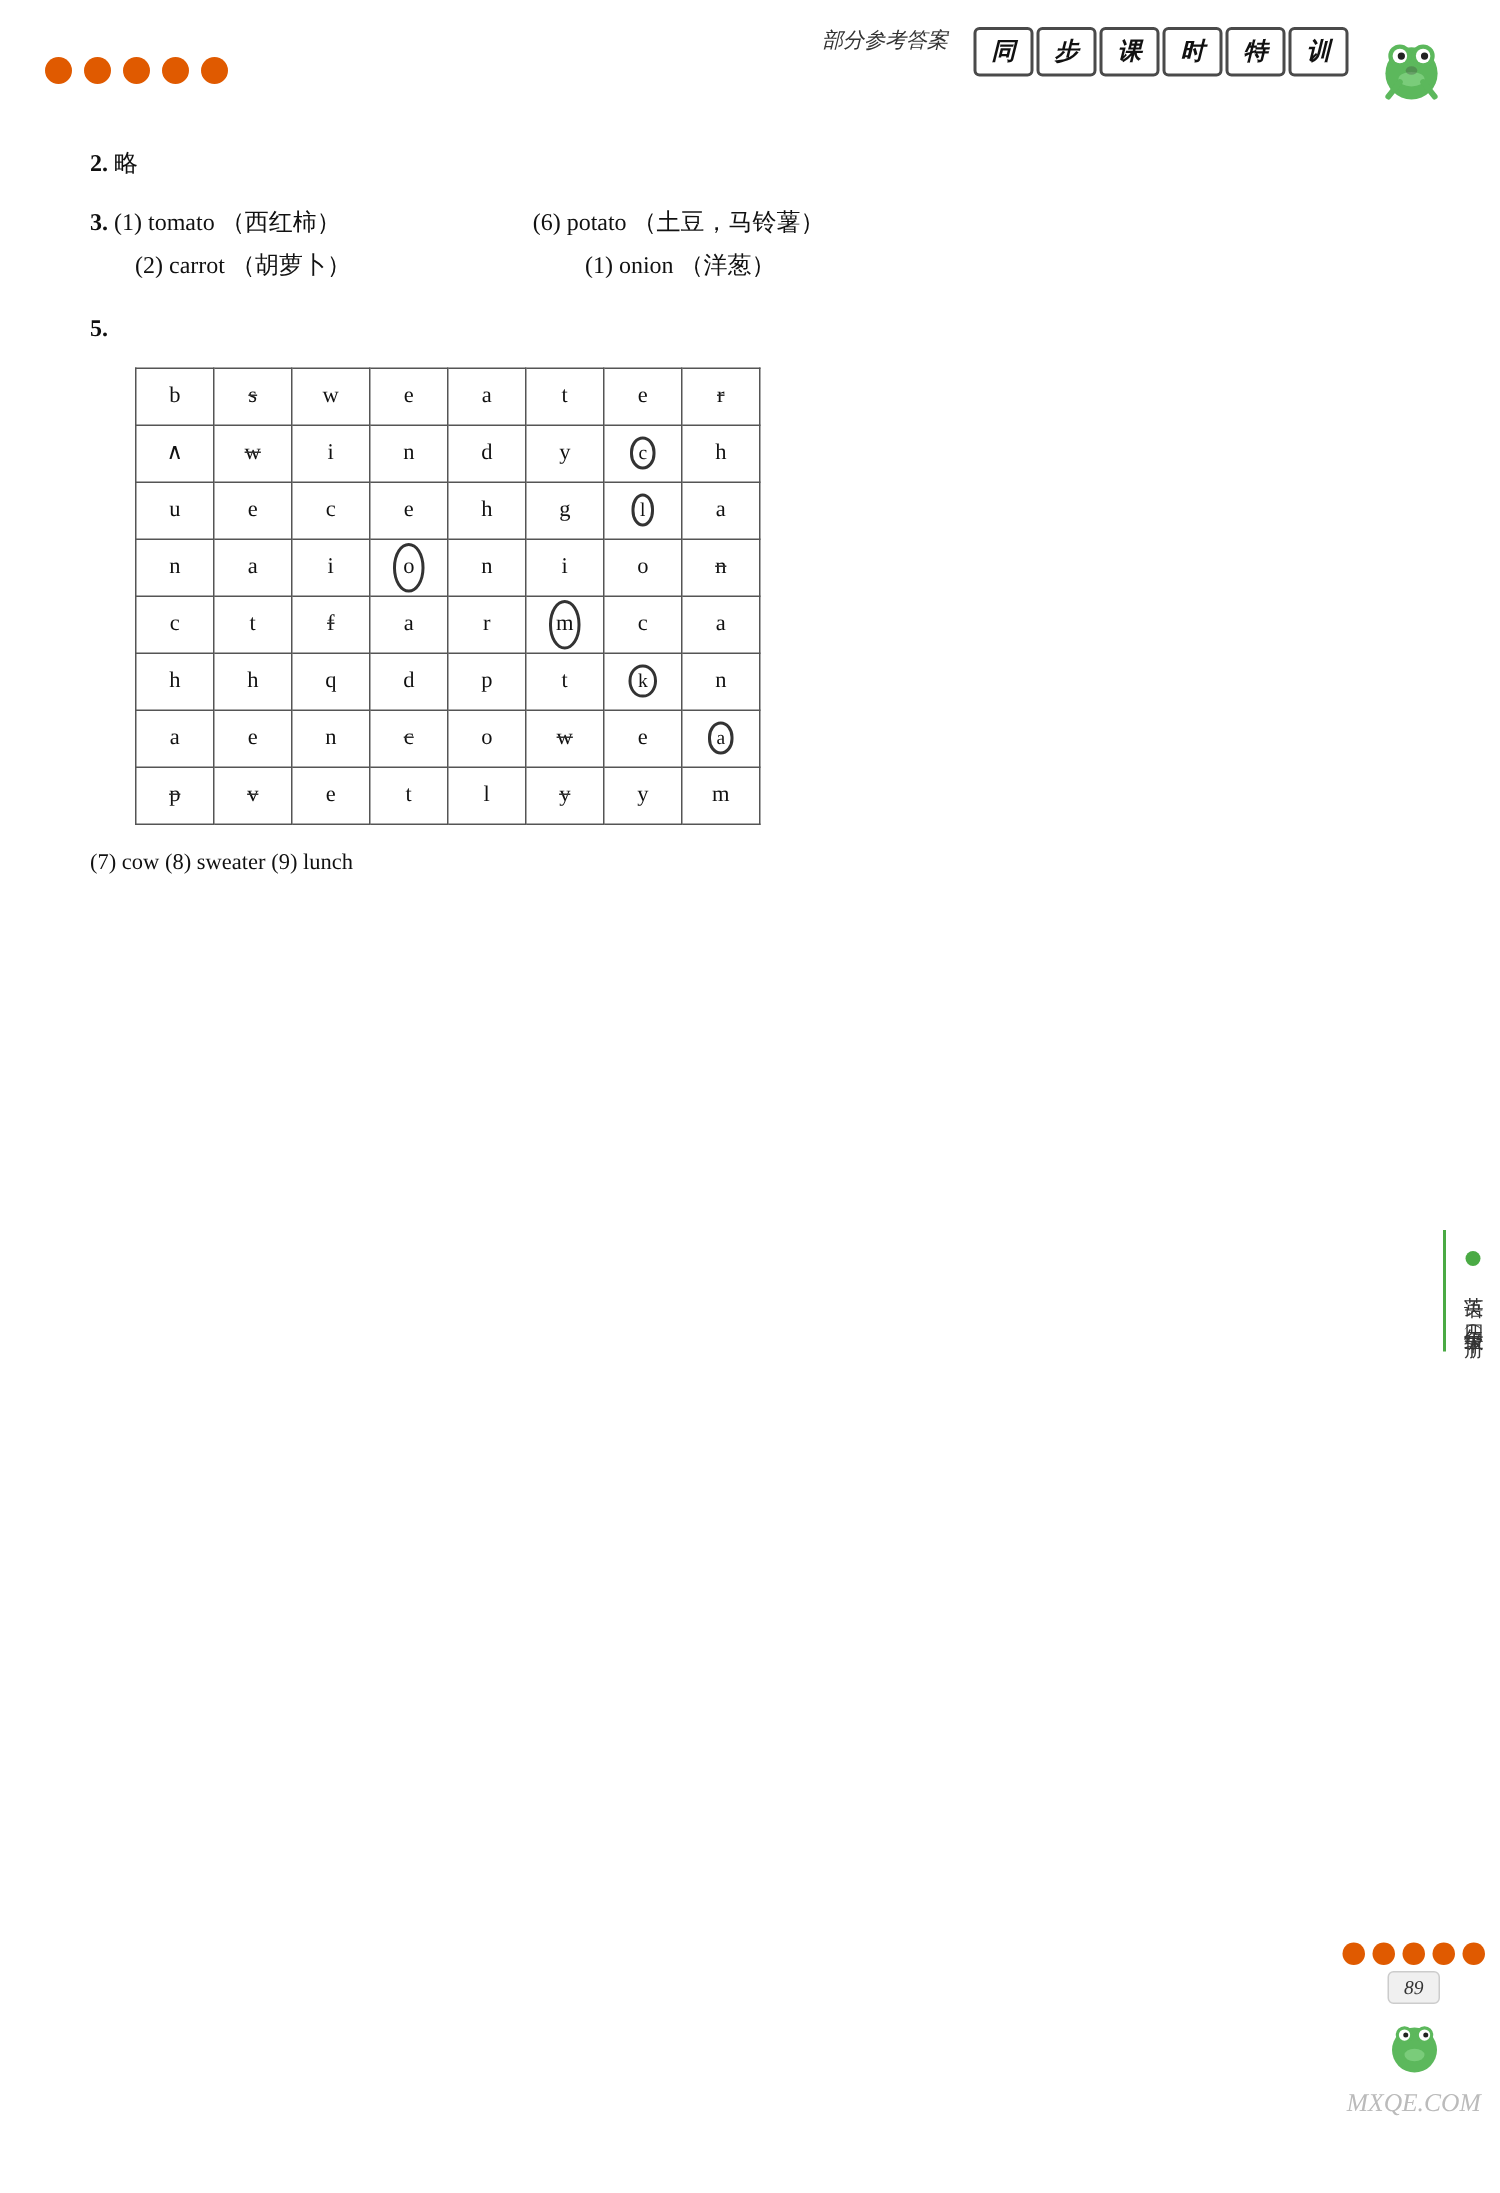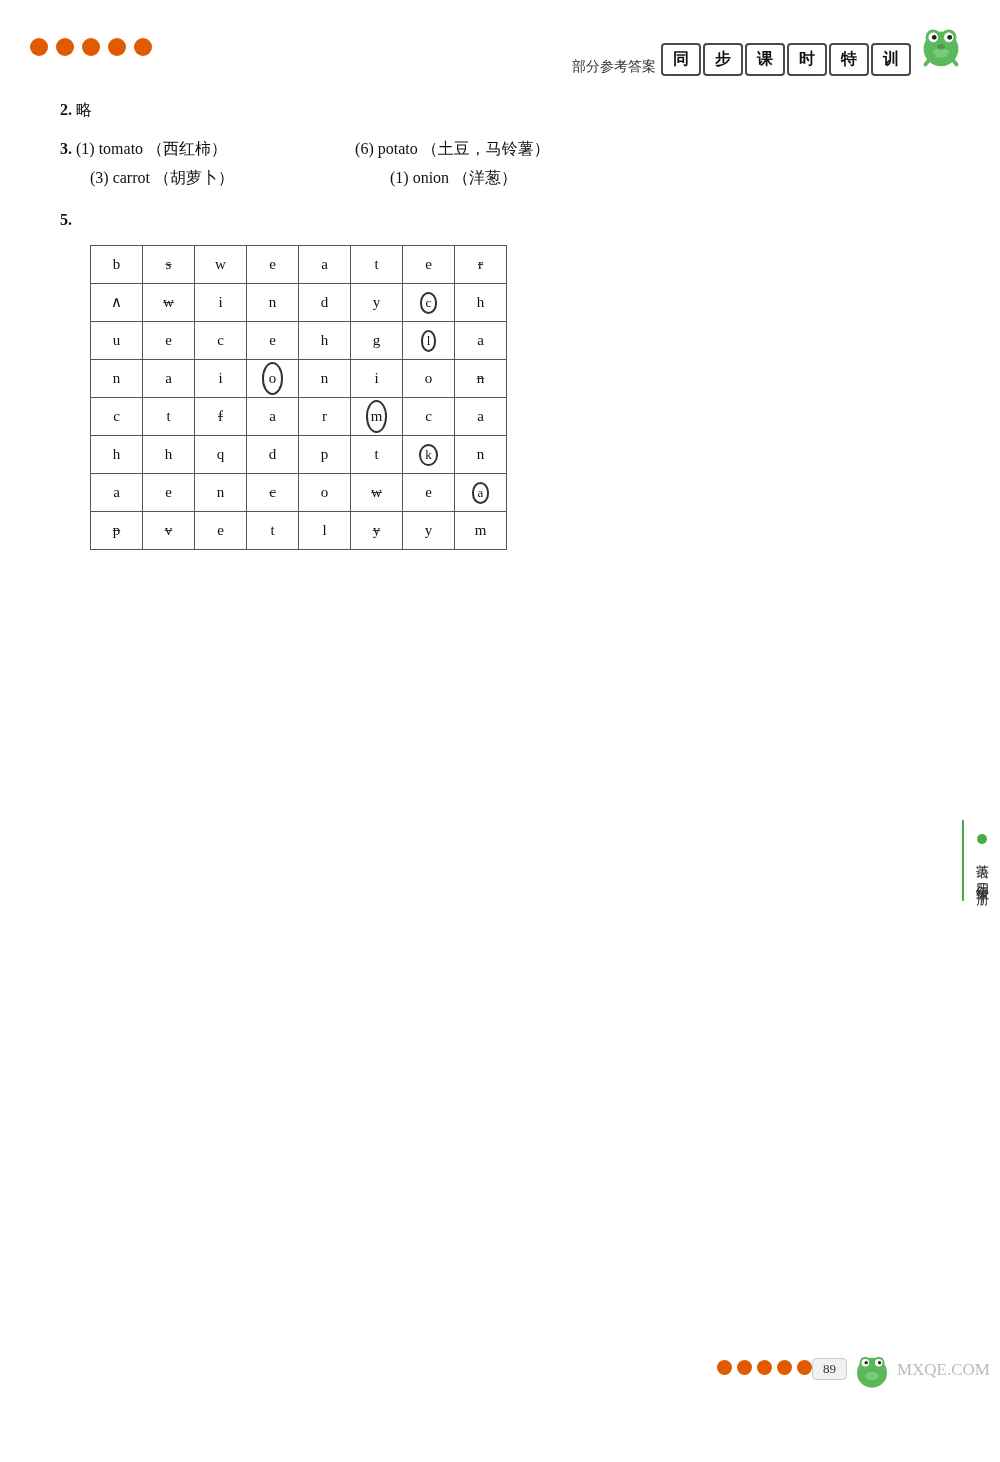--- a/index.html
+++ b/index.html
@@ -29,22 +29,23 @@
     .dot {
       width: 18px;
       height: 18px;
       border-radius: 50%;
       background: #e05a00;
       display: inline-block;
     }
 
     .header-right {
       display: flex;
-      align-items: flex-end;
-      gap: 0;
+      align-items: flex-start;
+      gap: 12px;
+      font-style: italic;
     }
 
     .header-label {
       font-size: 14px;
       color: #333;
       margin-right: 4px;
     }
 
     .header-boxes {
       display: flex;
@@ -164,21 +165,21 @@
     <span>略</span>
   </div>
 
   <div class="question">
     <span class="question-number">3. </span>
     <span>(1) tomato （西红柿）</span>
     <span style="display:inline-block;width:120px;"></span>
     <span>(6) potato （土豆，马铃薯）</span>
     <br>
     <span style="display:inline-block;width:26px;"></span>
-    <span>(3) carrot （胡萝卜）</span>
+    <span>(2) carrot （胡萝卜）</span>
     <span style="display:inline-block;width:148px;"></span>
     <span>(1) onion （洋葱）</span>
   </div>
 
 
   <div class="question">
     <span class="question-number">5.</span>
     
     <table class="grid-table">
       <tbody>
@@ -268,30 +269,33 @@
           <td>e</td>
           <td>t</td>
           <td>l</td>
           <td><span class="struck">y</span></td>
           <td>y</td>
           <td>m</td>
         </tr>
       </tbody>
     </table>
 
+    <div class="answers-line">
+      <span>(7) cow   (8) sweater   (9) lunch</span>
+    </div>
   </div>
 
 </div>
 
 <div style="position:absolute; right:0; top:820px; width:38px; background:#fff; border-left:2px solid #4aaa44; padding:14px 4px; display:flex; flex-direction:column; align-items:center;">
   <span style="width:10px;height:10px;border-radius:50%;background:#4aaa44;display:block;margin-bottom:10px;"></span>
   <span style="writing-mode:vertical-rl;text-orientation:mixed;font-size:13px;color:#333;letter-spacing:2px;">英语　四年级（下册）</span>
 </div>
 
-<div style="position:absolute;bottom:66px;right:10px;display:flex;flex-direction:row;align-items:center;">
+<div style="position:absolute;bottom:50px;right:10px;display:flex;flex-direction:column;align-items:center;font-style:italic;">
   <div style="display:flex;gap:5px;margin-bottom:4px;">
     <span style="width:15px;height:15px;border-radius:50%;background:#e05a00;display:inline-block;"></span>
     <span style="width:15px;height:15px;border-radius:50%;background:#e05a00;display:inline-block;"></span>
     <span style="width:15px;height:15px;border-radius:50%;background:#e05a00;display:inline-block;"></span>
     <span style="width:15px;height:15px;border-radius:50%;background:#e05a00;display:inline-block;"></span>
     <span style="width:15px;height:15px;border-radius:50%;background:#e05a00;display:inline-block;"></span>
   </div>
 
   <div style="background:#f0f0f0;border:1px solid #ccc;border-radius:4px;font-size:13px;padding:2px 10px;color:#333;">
     <span>89</span>

